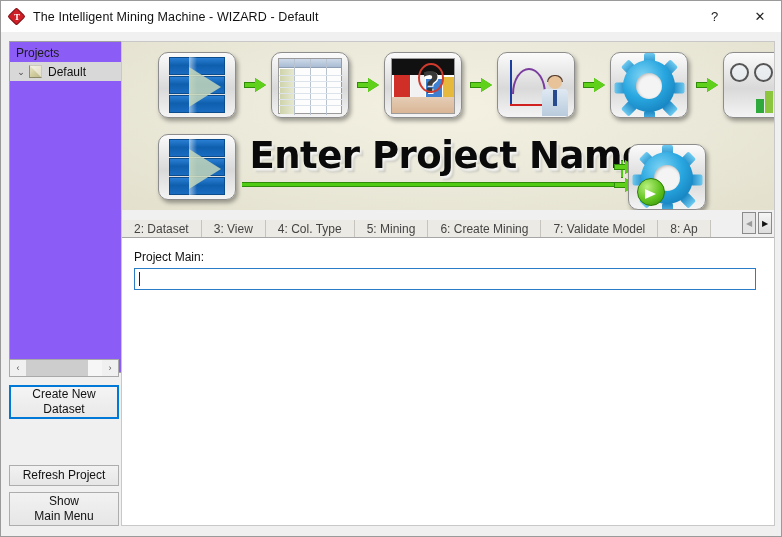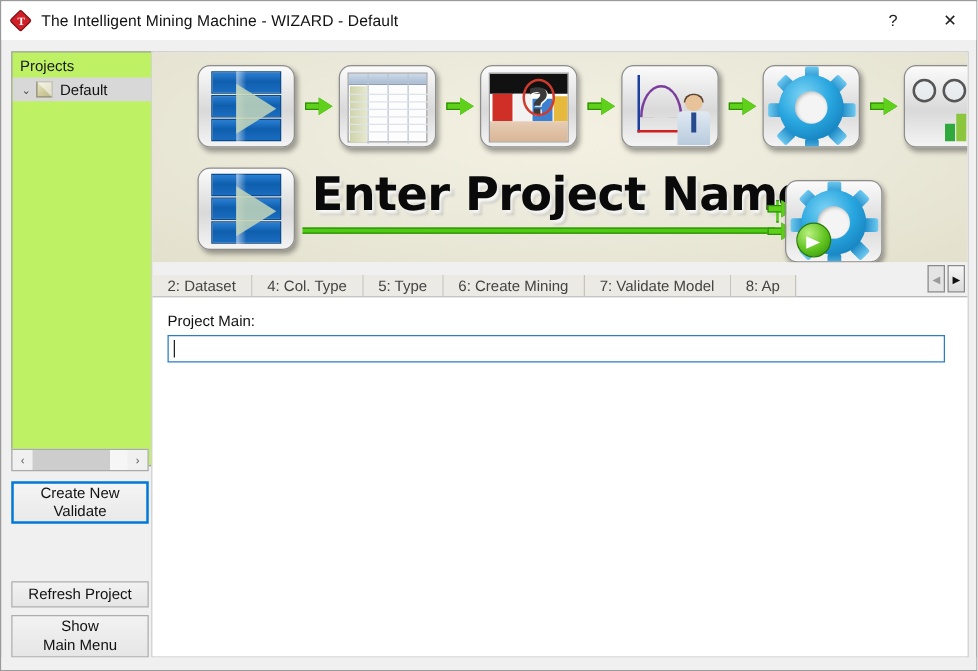--- a/index.html
+++ b/index.html
@@ -61,21 +61,21 @@
     display: flex; align-items: center; justify-content: center;
     font-size: 13px; color: #222;
     cursor: default;
   }
   .win-btn.close { width: 46px; }
 
   
   .left-panel {
     position: absolute; left: 8px; top: 40px;
     width: 127px; height: 332px;
-    background: #bef264;
+    background: #8b5cf6;
     border: 1px solid #a0a0a0;
     overflow: hidden;
   }
   .tree-header {
     padding: 4px 0 2px 6px;
     font-size: 12px; color: #1a1a1a;
   }
   .tree-row {
     display: flex; align-items: center;
     height: 19px;
@@ -416,21 +416,21 @@
 
   <div class="panel-scroll">
     <div class="ps-arrow">‹</div>
     <div class="ps-track">
       <div class="ps-thumb"></div>
     </div>
     <div class="ps-arrow">›</div>
   </div>
 
   <div class="side-btn focused" id="btn-create-category">Create New
-Validate</div>
+Dataset</div>
   <div class="side-btn" id="btn-refresh">Refresh Project</div>
   <div class="side-btn" id="btn-mainmenu">Show
 Main Menu</div>
 
   <div class="right-card">
 
     <div class="banner">
 
       <div class="tile" style="left:36px; top:10px;">
         <div class="db-art">
@@ -569,22 +569,23 @@
           <div class="gear-tooth" style="transform:rotate(315deg);"></div>
           <div class="gear-ring"></div>
           <div class="gear-hole"></div>
           <div class="green-badge"></div>
         </div>
       </div>
     </div>
 
     <div class="tabstrip">
       <div class="tab">2: Dataset</div>
+      <div class="tab">3: View</div>
       <div class="tab">4: Col. Type</div>
-      <div class="tab">5: Type</div>
+      <div class="tab">5: Mining</div>
       <div class="tab">6: Create Mining</div>
       <div class="tab">7: Validate Model</div>
       <div class="tab clipped">8: Ap</div>
       <div class="tab-scroll">
         <div class="tab-arrow disabled">◀</div>
         <div class="tab-arrow">▶</div>
       </div>
     </div>
 
     <div class="tabbody">

